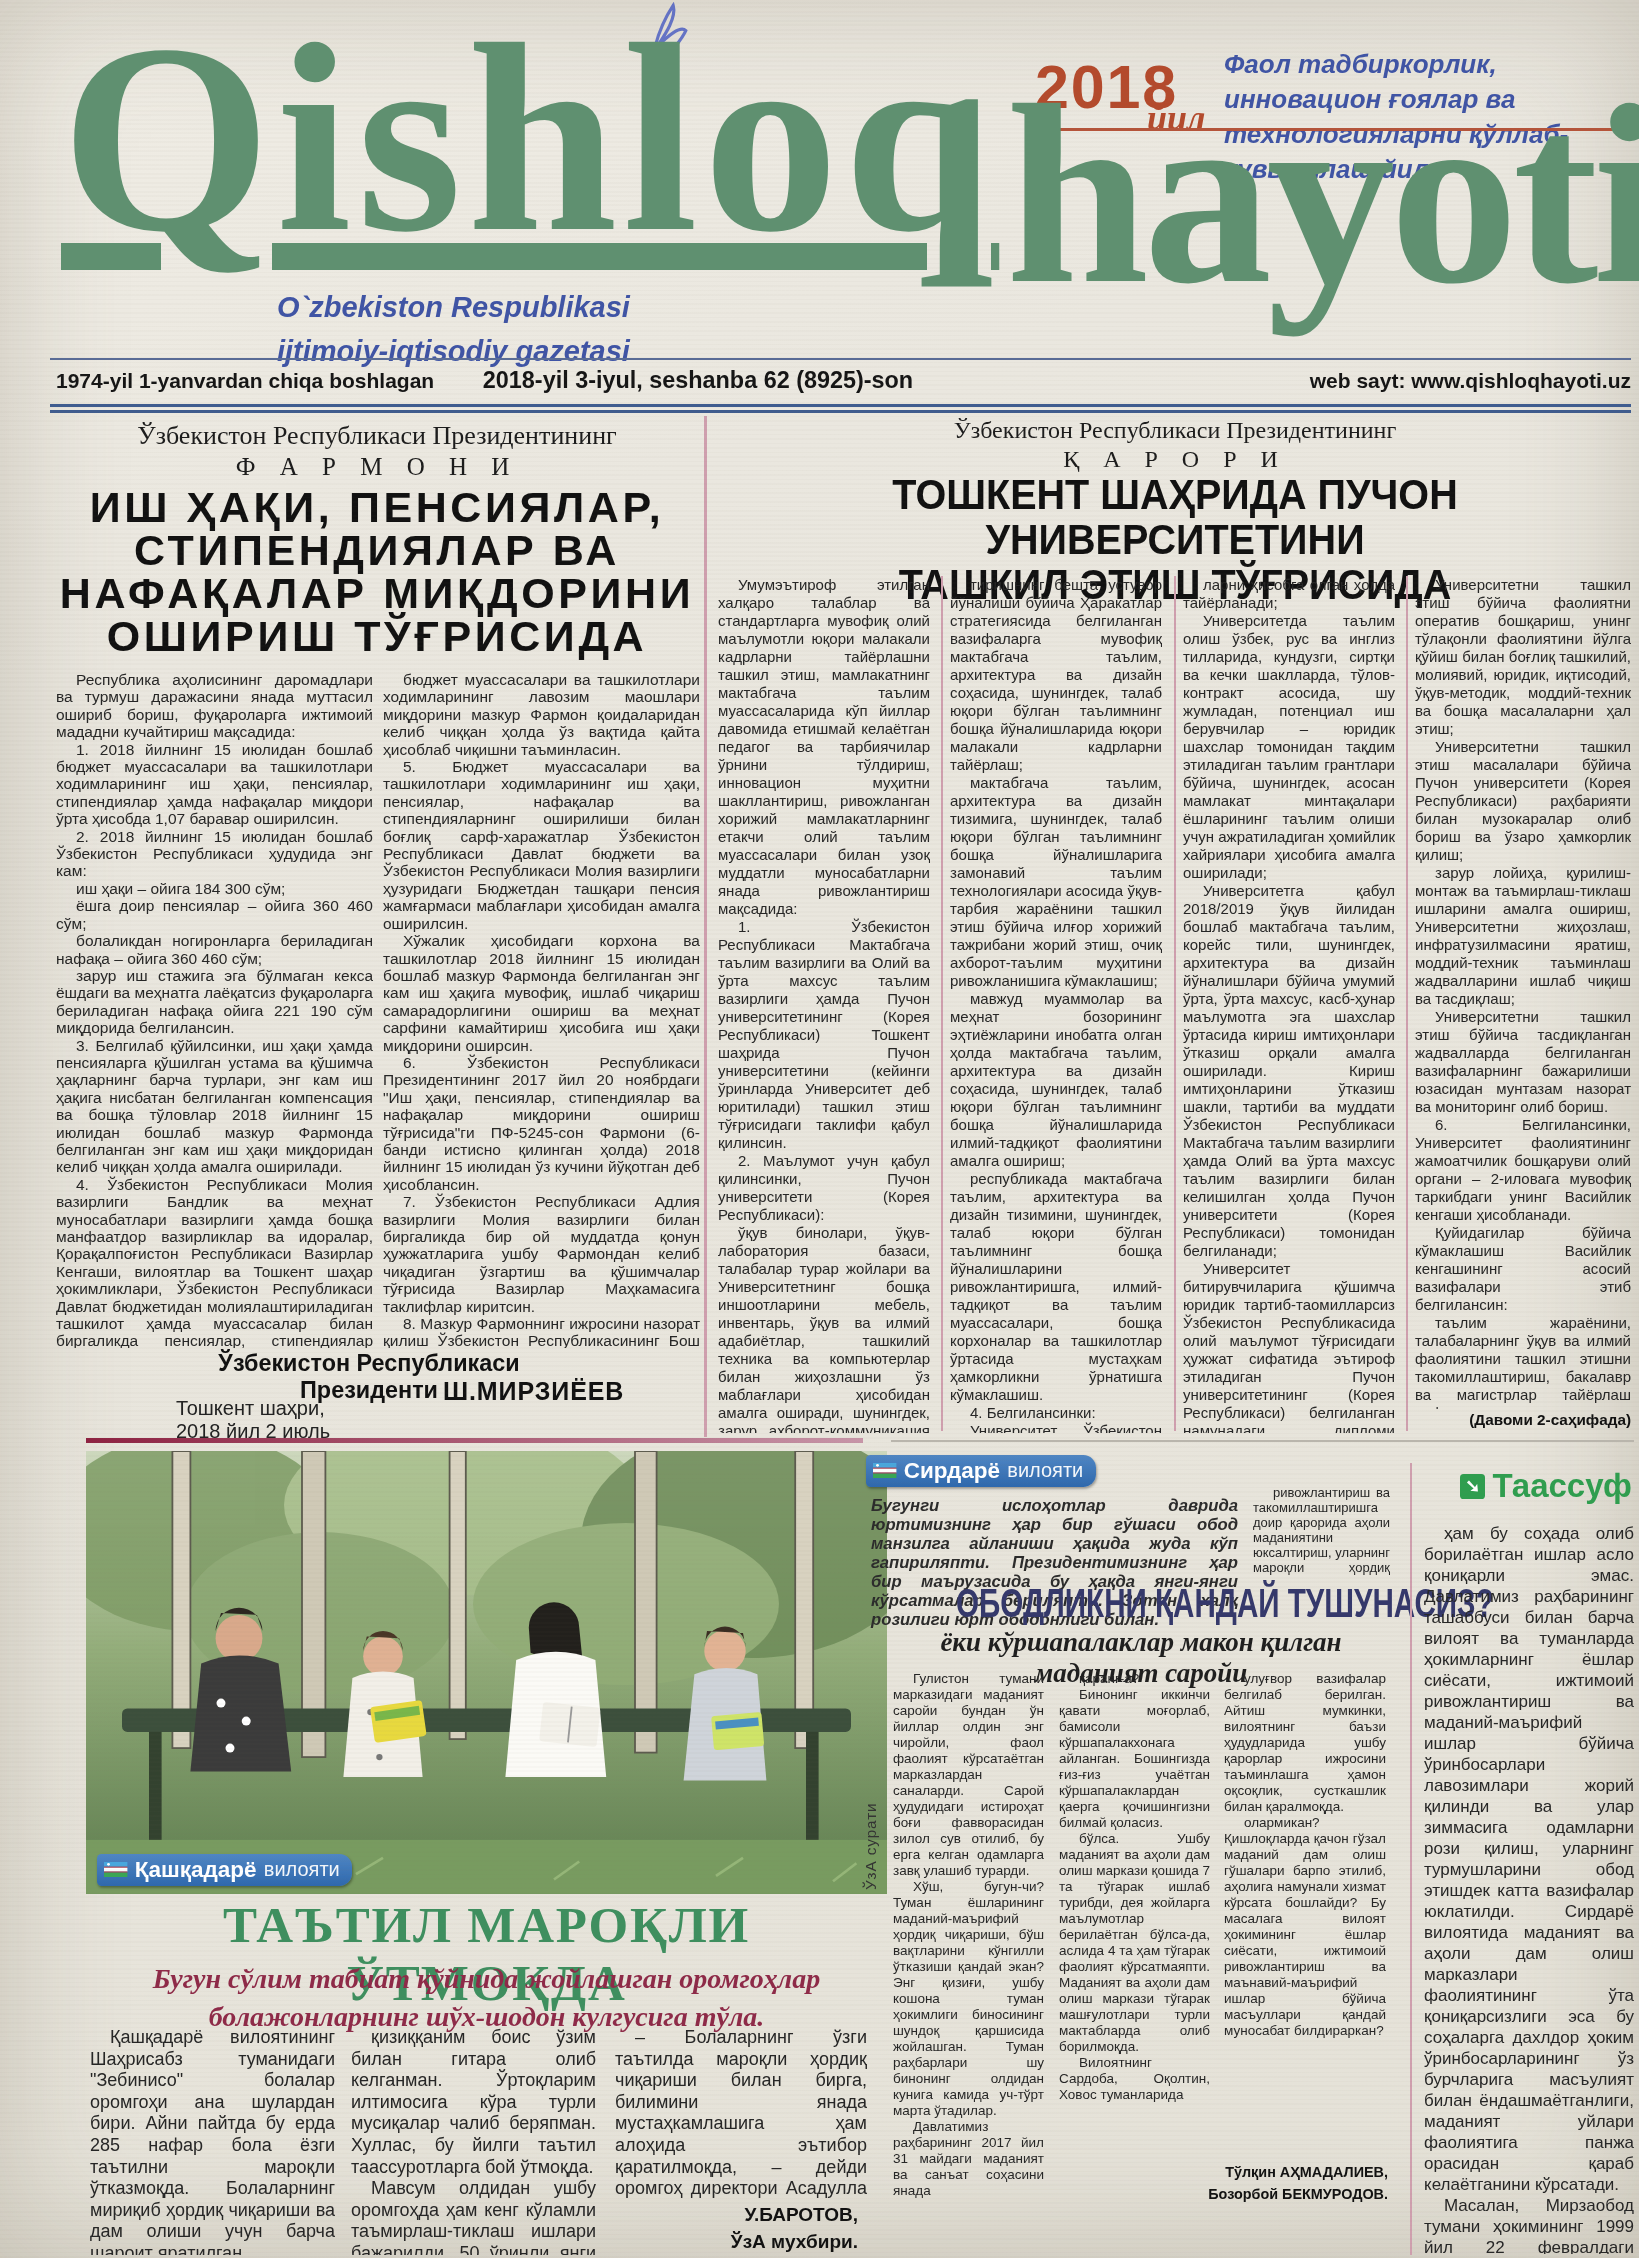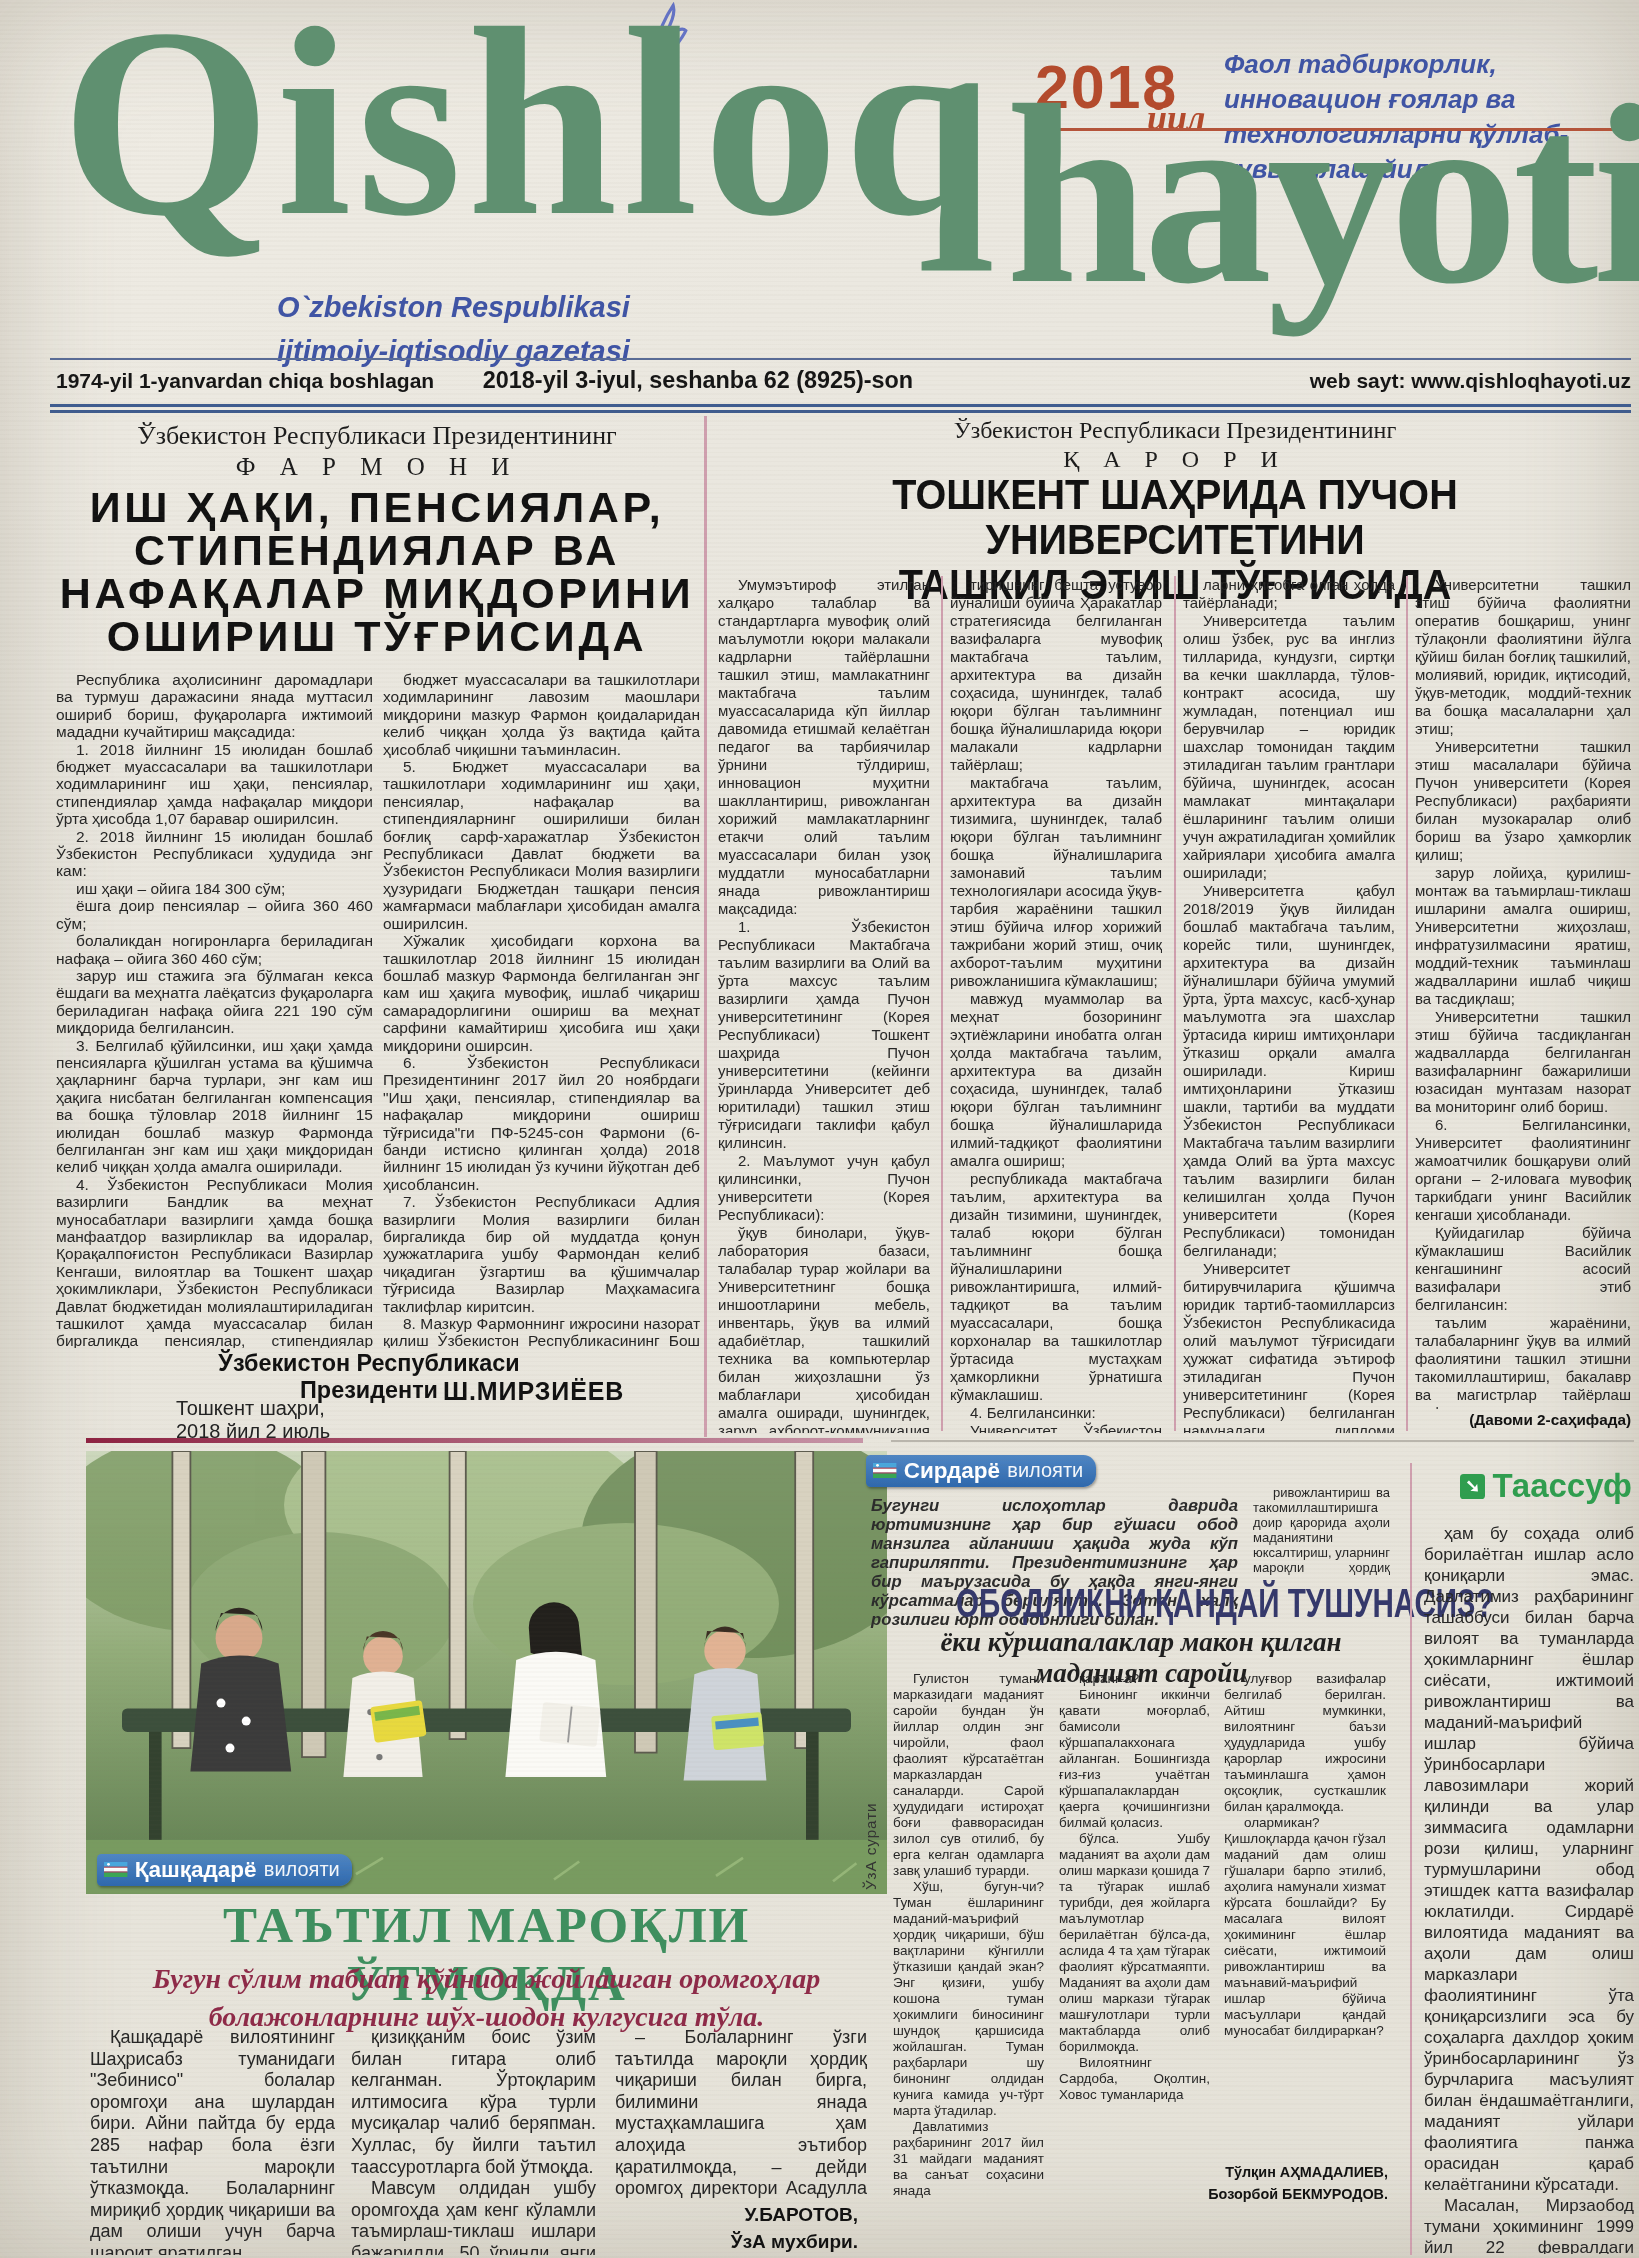--- a/index.html
+++ b/index.html
@@ -41,21 +41,21 @@
 </style>
 </head>
 <body>
 
 <div id="page">
 
   <svg class="abs" style="left:567px;top:0;width:162px;height:99px;" viewBox="0 0 180 110">
     <path d="M95 108 C 88 70, 102 30, 118 6 C 122 20, 108 40, 100 52 C 112 40, 126 28, 132 34 C 126 48, 110 60, 104 78" fill="none" stroke="#3a4fc0" stroke-width="3.5" opacity="0.75"></path>
   </svg>
 
-  <div class="abs mast" style="left:61px;top:0;font-size:270px;letter-spacing:5.4px;z-index:3;">Qishloq</div>
+  <div class="abs mast" style="left:61px;top:16px;font-size:270px;letter-spacing:5.4px;z-index:3;text-decoration:underline;">Qishloq</div>
   <div class="abs mast" style="left:1006px;top:79px;font-size:257px;letter-spacing:-5.4px;z-index:3;">hayoti</div>
 
   <div class="abs" style="left:1035px;top:52px;font-size:61px;font-weight:bold;color:#b44a2c;letter-spacing:1.8px;">2018</div>
   <div class="abs serif" style="left:1147px;top:97px;font-size:36px;font-weight:bold;font-style:italic;color:#b44a2c;">йил</div>
 
   <div class="abs slogan" style="left:1224px;top:47px;width:407px;">
     <div>Фаол тадбиркорлик, инновацион ғоялар ва</div>
     <div>технологияларни қўллаб-қувватлаш йили</div>
   </div>
   <div class="abs" style="left:1049px;top:128px;width:581px;height:2.7px;background:#b5543a;"></div>

